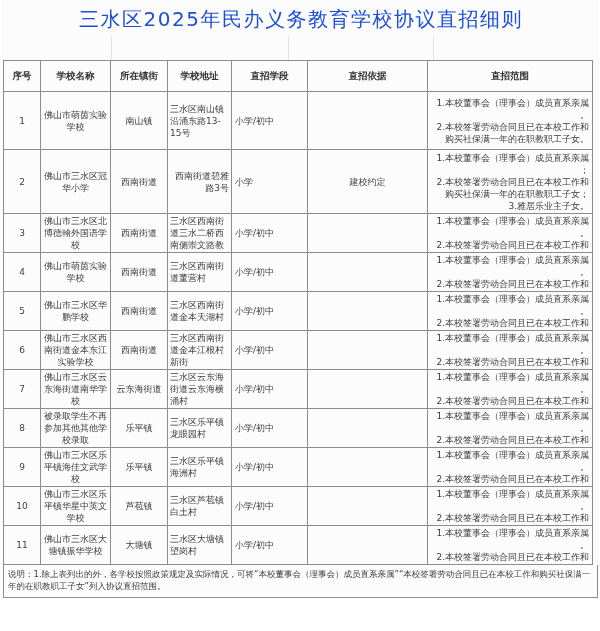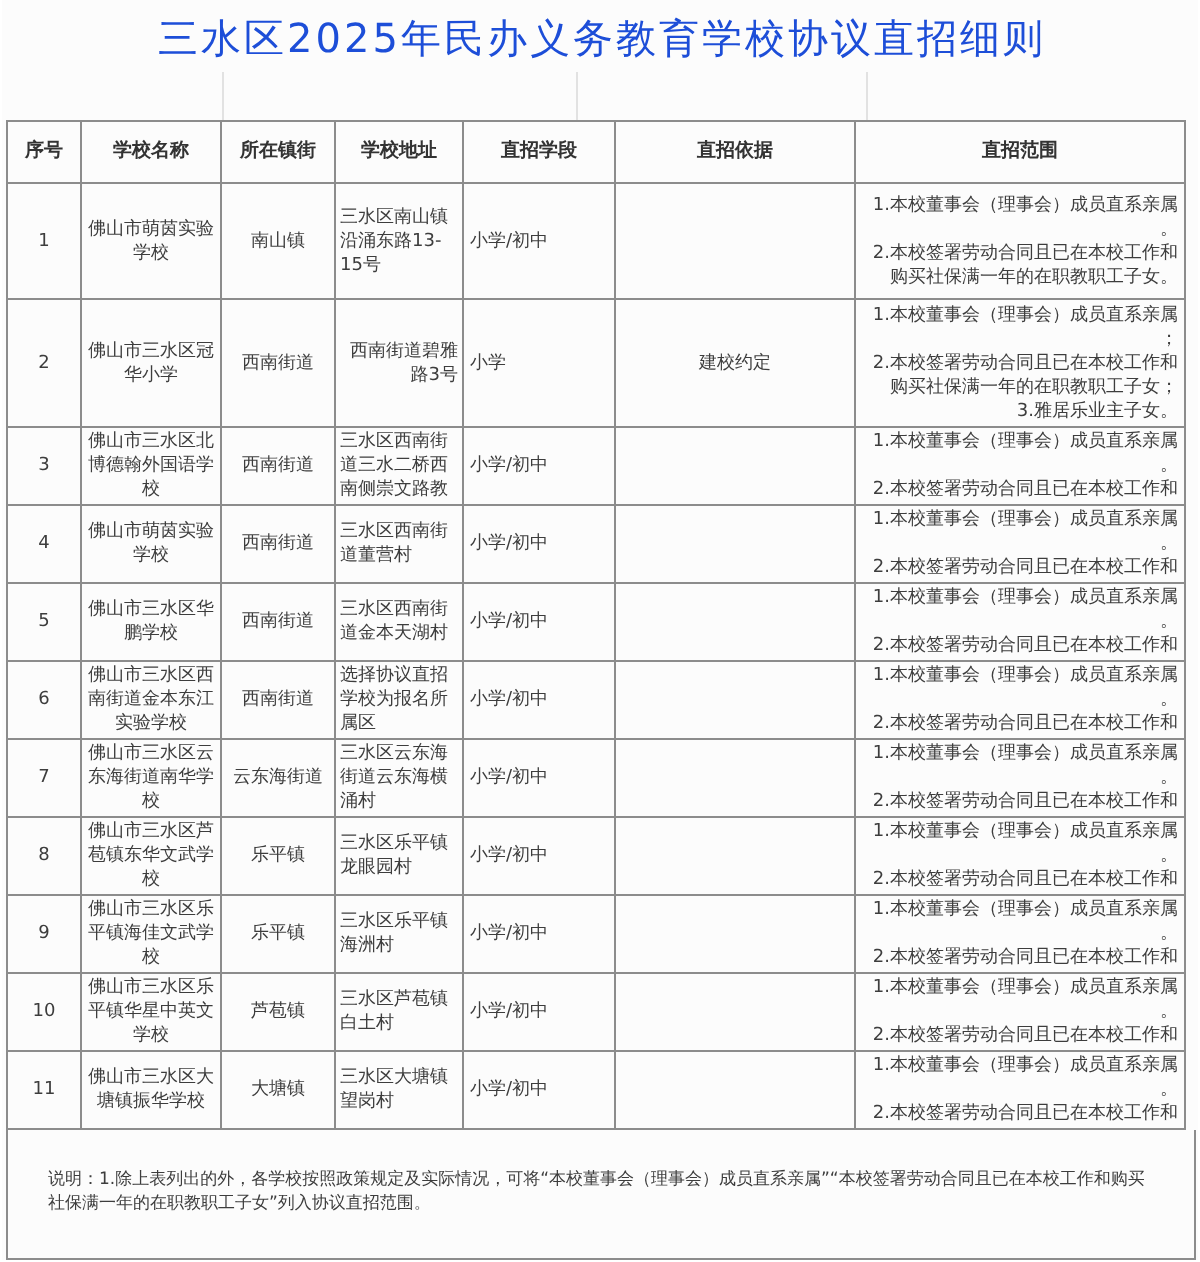--- a/index.html
+++ b/index.html
@@ -19,21 +19,21 @@
   td{text-align:center;}
   td.addr{text-align:left;padding:1px 2px;margin-top:31px;}
   td.addr.center{text-align:right;}
   td.stage{text-align:left;padding:1px 3px;}
   td.scope{text-align:right;white-space:pre-line;padding:1px 3px;line-break:anywhere;word-break:break-all;}
   tr.r1{height:58px;}
   tr.r2{height:64px;}
   tr.rs{height:38px;}
   .clip{max-height:36px;overflow:hidden;}
   .notes{width:586px;border:1px solid #8c8c8c;border-top:none;padding:4px 3px 5px 4px;font-size:8.5px;line-height:11.5px;color:#3d3d3d;background:#fcfcfc;}
-  .notes div{margin:16px;}
+  .notes div{margin:0;}
 </style>
 </head>
 <body>
 
 <div class="sheet">
 
 
   <div class="title-area">
     <span class="title">三水区2025年民办义务教育学校协议直招细则</span>
   </div>
@@ -129,21 +129,21 @@
         <td class="scope"><div class="clip">1.本校董事会（理事会）成员直系亲属。
 2.本校签署劳动合同且已在本校工作和购买社保满一年的在职教职工子女。</div></td>
       </tr>
       <tr class="rs">
         <td>6</td>
         <td>
             <div class="clip">佛山市三水区西南街道金本东江实验学校</div>
           </td>
         <td>西南街道</td>
         <td class="addr">
-            <div class="clip">选择协议直招学校为报名所属区</div>
+            <div class="clip">三水区西南街道金本江根村新街</div>
           </td>
         <td class="stage">小学/初中</td>
         <td></td>
         <td class="scope"><div class="clip">1.本校董事会（理事会）成员直系亲属。
 2.本校签署劳动合同且已在本校工作和购买社保满一年的在职教职工子女。</div></td>
       </tr>
       <tr class="rs">
         <td>7</td>
         <td>
             <div class="clip">佛山市三水区云东海街道南华学校</div>
@@ -153,21 +153,21 @@
             <div class="clip">三水区云东海街道云东海横涌村</div>
           </td>
         <td class="stage">小学/初中</td>
         <td></td>
         <td class="scope"><div class="clip">1.本校董事会（理事会）成员直系亲属。
 2.本校签署劳动合同且已在本校工作和购买社保满一年的在职教职工子女。</div></td>
       </tr>
       <tr class="rs">
         <td>8</td>
         <td>
-            <div class="clip">佛山市三水区芦苞镇东华文武学校</div>
+            <div class="clip">被录取学生不再参加其他其他学校录取</div>
           </td>
         <td>乐平镇</td>
         <td class="addr">
             <div class="clip">三水区乐平镇龙眼园村</div>
           </td>
         <td class="stage">小学/初中</td>
         <td></td>
         <td class="scope"><div class="clip">1.本校董事会（理事会）成员直系亲属。
 2.本校签署劳动合同且已在本校工作和购买社保满一年的在职教职工子女。</div></td>
       </tr>

